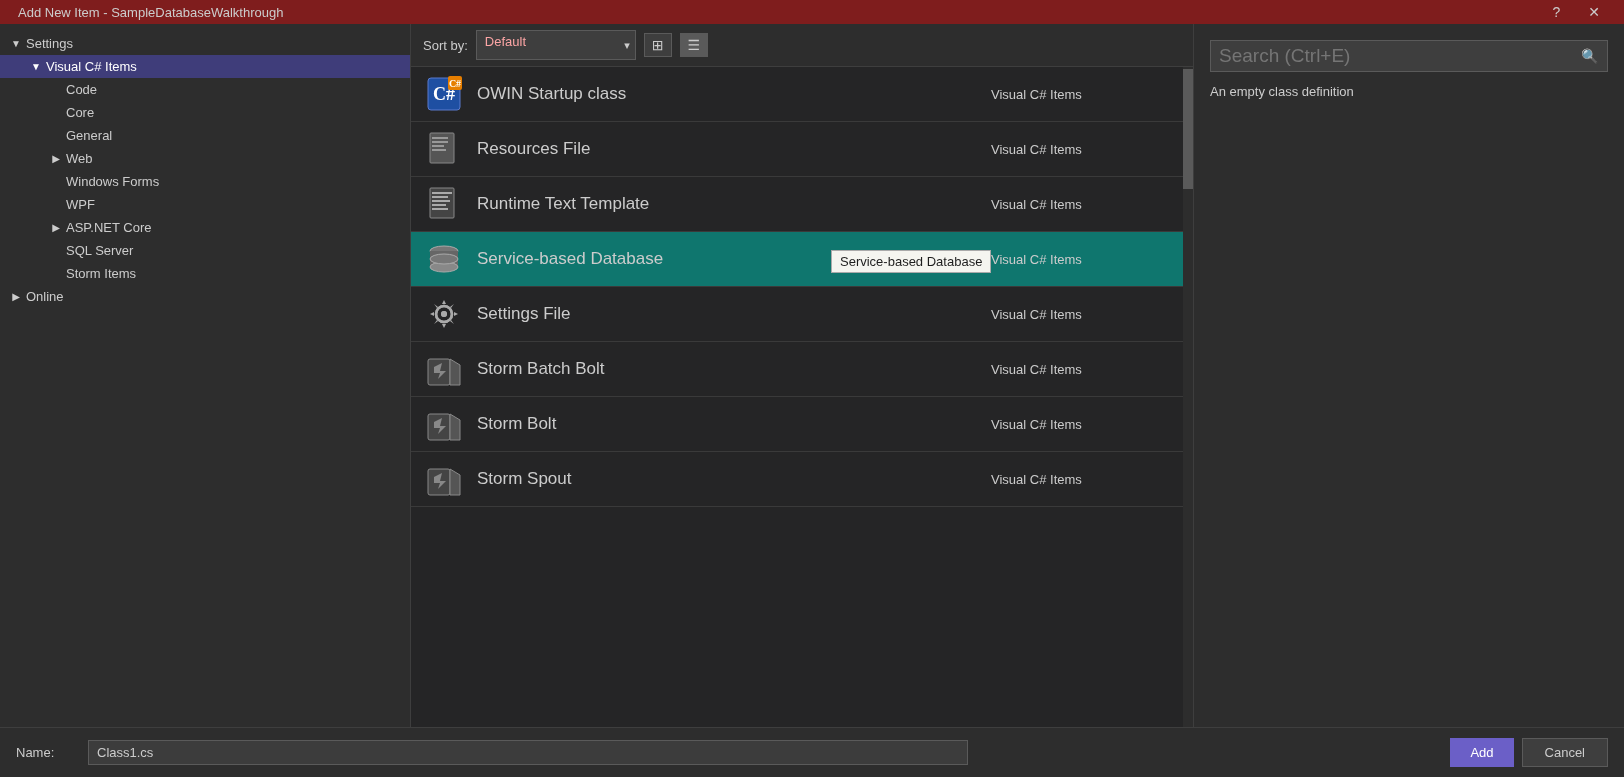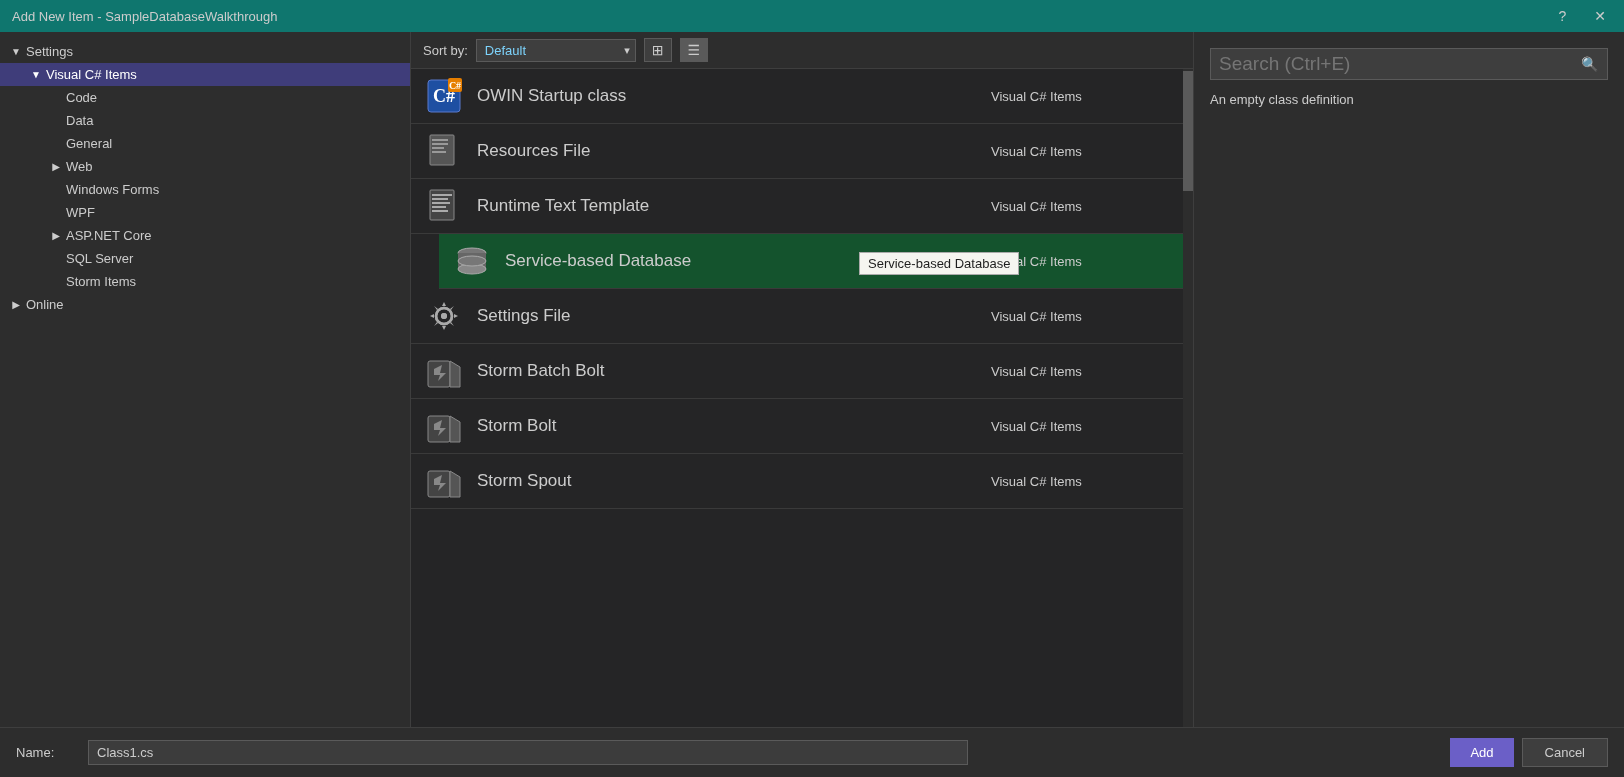--- a/index.html
+++ b/index.html
@@ -10,26 +10,26 @@
       font-size: 13px;
       width: 1624px;
       height: 777px;
       overflow: hidden;
       display: flex;
       flex-direction: column;
     }
 
     
     .title-bar {
-      background: #0f766e;
-      height: 32px;
+      background: #7f1d1d;
+      height: 24px;
       display: flex;
       align-items: center;
       justify-content: space-between;
-      padding: 0 12px;
+      padding: 0 18px;
       flex-shrink: 0;
     }
     .title-bar-title {
       color: #cccccc;
       font-size: 13px;
     }
     .title-bar-controls {
       display: flex;
       gap: 16px;
     }
@@ -97,22 +97,22 @@
       flex-shrink: 0;
       border-bottom: 1px solid #3e3e3e;
     }
     .sort-label {
       color: #cccccc;
       font-size: 13px;
     }
     .sort-dropdown {
       background: #3e3e3e;
       border: 1px solid #5a5a5a;
-      color: #7dd3fc;
-      padding: 3px 24px 3px 8px;
+      color: #fca5a5;
+      padding: 3px 24px 10px 8px;
       font-size: 13px;
       appearance: none;
       -webkit-appearance: none;
       cursor: pointer;
       width: 160px;
       position: relative;
     }
     .sort-dropdown-wrapper {
       position: relative;
       display: inline-block;
@@ -143,21 +143,21 @@
       overflow-y: auto;
     }
     .item-row {
       display: flex;
       align-items: center;
       padding: 6px 12px;
       border-bottom: 1px solid #3a3a3a;
       cursor: pointer;
       position: relative;
     }
-    .item-row.selected { background: #14532d; margin-left: 28px; }
+    .item-row.selected { background: #0f766e; }
     .item-icon {
       width: 42px;
       height: 42px;
       margin-right: 12px;
       display: flex;
       align-items: center;
       justify-content: center;
       flex-shrink: 0;
       font-size: 22px;
     }
@@ -333,21 +333,21 @@
       <span>Visual C# Items</span>
     </div>
 
     <div class="sidebar-item level2">
       <span class="chevron"></span>
       <span>Code</span>
     </div>
 
     <div class="sidebar-item level2">
       <span class="chevron"></span>
-      <span>Data</span>
+      <span>Core</span>
     </div>
 
     <div class="sidebar-item level2">
       <span class="chevron"></span>
       <span>General</span>
     </div>
 
     <div class="sidebar-item level2">
       <span class="chevron">▶</span>
       <span>Web</span>

